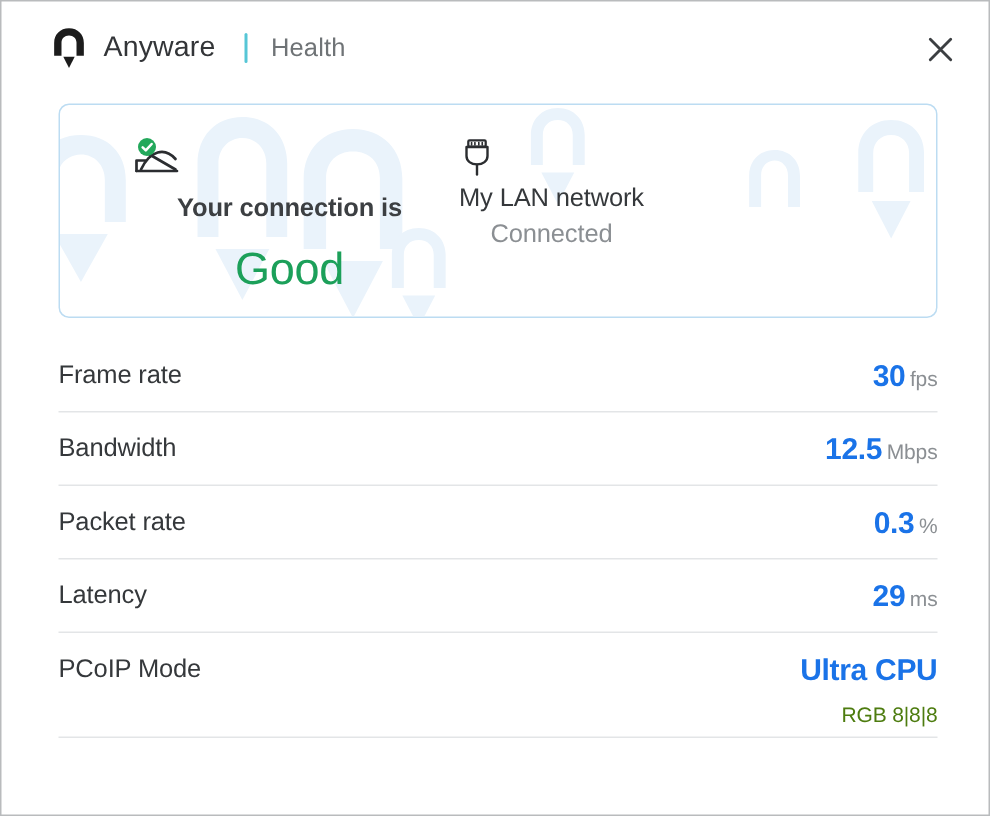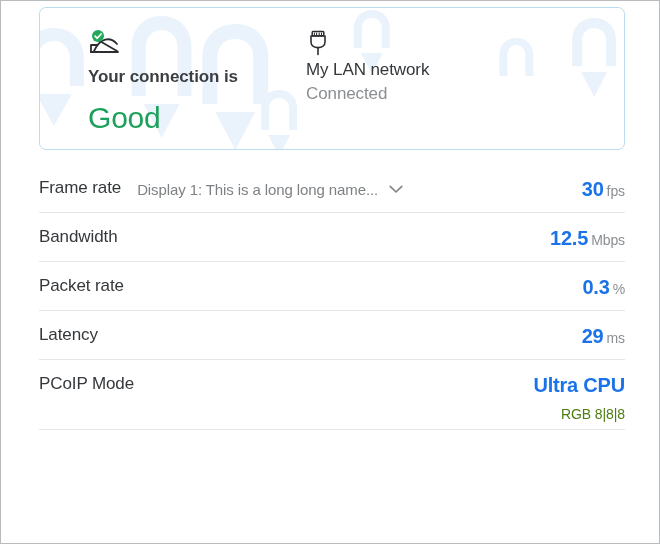--- a/index.html
+++ b/index.html
@@ -93,20 +93,21 @@
   }
   .watermark svg { display: block; width: 100%; height: 100%; }
 
   .card-content {
     position: relative;
     height: 100%;
     display: flex;
     align-items: flex-start;
     padding-top: 22px;
     box-sizing: border-box;
+    text-align: center;
   }
   .card-col-left { width: 258px; padding-left: 48px; box-sizing: border-box; }
   .card-col-right { padding-left: 8px; box-sizing: border-box; }
 
   .conn-icon { width: 34px; height: 26px; display: block; }
   .lan-icon  { width: 20px; height: 26px; display: block; margin-left: 2px;}
 
   .conn-label {
     margin-top: 11px;
     font-size: 17px;
@@ -196,20 +197,41 @@
     color: #4d7c0f;
     margin-top: 8px;
     letter-spacing: -0.1px;
   }
 </style>
 </head>
 <body>
 
 <div class="window">
 
+  <div class="header">
+    <div class="brand">
+      <span>
+        <svg class="logo-mark" viewBox="0 0 22 28" xmlns="http://www.w3.org/2000/svg">
+          <path d="M11 0.8 C5.1 0.8 1.1 4.9 1.1 10.6 L1.1 19.2 C1.1 19.2 4.6 19.2 6.0 19.2 L6.0 10.4 C6.0 7.6 8.1 5.6 11 5.6 C13.9 5.6 16.0 7.6 16.0 10.4 L16.0 19.2 C17.4 19.2 20.9 19.2 20.9 19.2 L20.9 10.6 C20.9 4.9 16.9 0.8 11 0.8 Z" fill="#1c1c1c"></path>
+          <path d="M7.2 19.8 L14.8 19.8 L11 27.4 Z" fill="#1c1c1c"></path>
+        </svg>
+      </span>
+      <span class="brand-name">Anyware</span>
+      <span class="brand-sep"></span>
+      <span class="brand-section">Health</span>
+    </div>
+
+    <button class="close-btn">
+      <span>
+        <svg width="18" height="18" viewBox="0 0 18 18" xmlns="http://www.w3.org/2000/svg">
+          <path d="M2.2 2.2 L15.8 15.8 M15.8 2.2 L2.2 15.8" stroke="#3c3f42" stroke-width="1.9" stroke-linecap="round"></path>
+        </svg>
+      </span>
+    </button>
+  </div>
 
   <div class="status-card">
 
     <div class="watermark">
       <svg viewBox="0 0 586 141" xmlns="http://www.w3.org/2000/svg" preserveAspectRatio="none">
         <g fill="#eaf3fb">
 
           <path d="M14 20 C-4 20 -16 32 -16 50 L-16 78 L-2 78 L-2 50 C-2 40 5 33 14 33 C23 33 30 40 30 50 L30 78 L44 78 L44 50 C44 32 32 20 14 20 Z"></path>
           <path d="M-4 86 L32 86 L14 118 Z"></path>
 
@@ -262,28 +284,20 @@
         <div class="lan-value">Connected</div>
       </div>
 
     </div>
   </div>
 
   <div class="metrics">
 
     <div class="metric-row">
       <div class="metric-name">Frame rate</div>
-      <div class="metric-select">
-        <span class="metric-select-label">Display 1: This is a long long name...</span>
-        <span class="chevron">
-          <svg width="14" height="9" viewBox="0 0 14 9" xmlns="http://www.w3.org/2000/svg">
-            <path d="M1.2 1.4 L7 7 L12.8 1.4" fill="none" stroke="#7e8285" stroke-width="1.6" stroke-linecap="round" stroke-linejoin="round"></path>
-          </svg>
-        </span>
-      </div>
       <div class="metric-spacer"></div>
       <div class="metric-value-wrap">
         <span class="metric-value">30</span><span class="metric-unit">fps</span>
       </div>
     </div>
 
     <div class="metric-row">
       <div class="metric-name">Bandwidth</div>
       <div class="metric-spacer"></div>
       <div class="metric-value-wrap">

